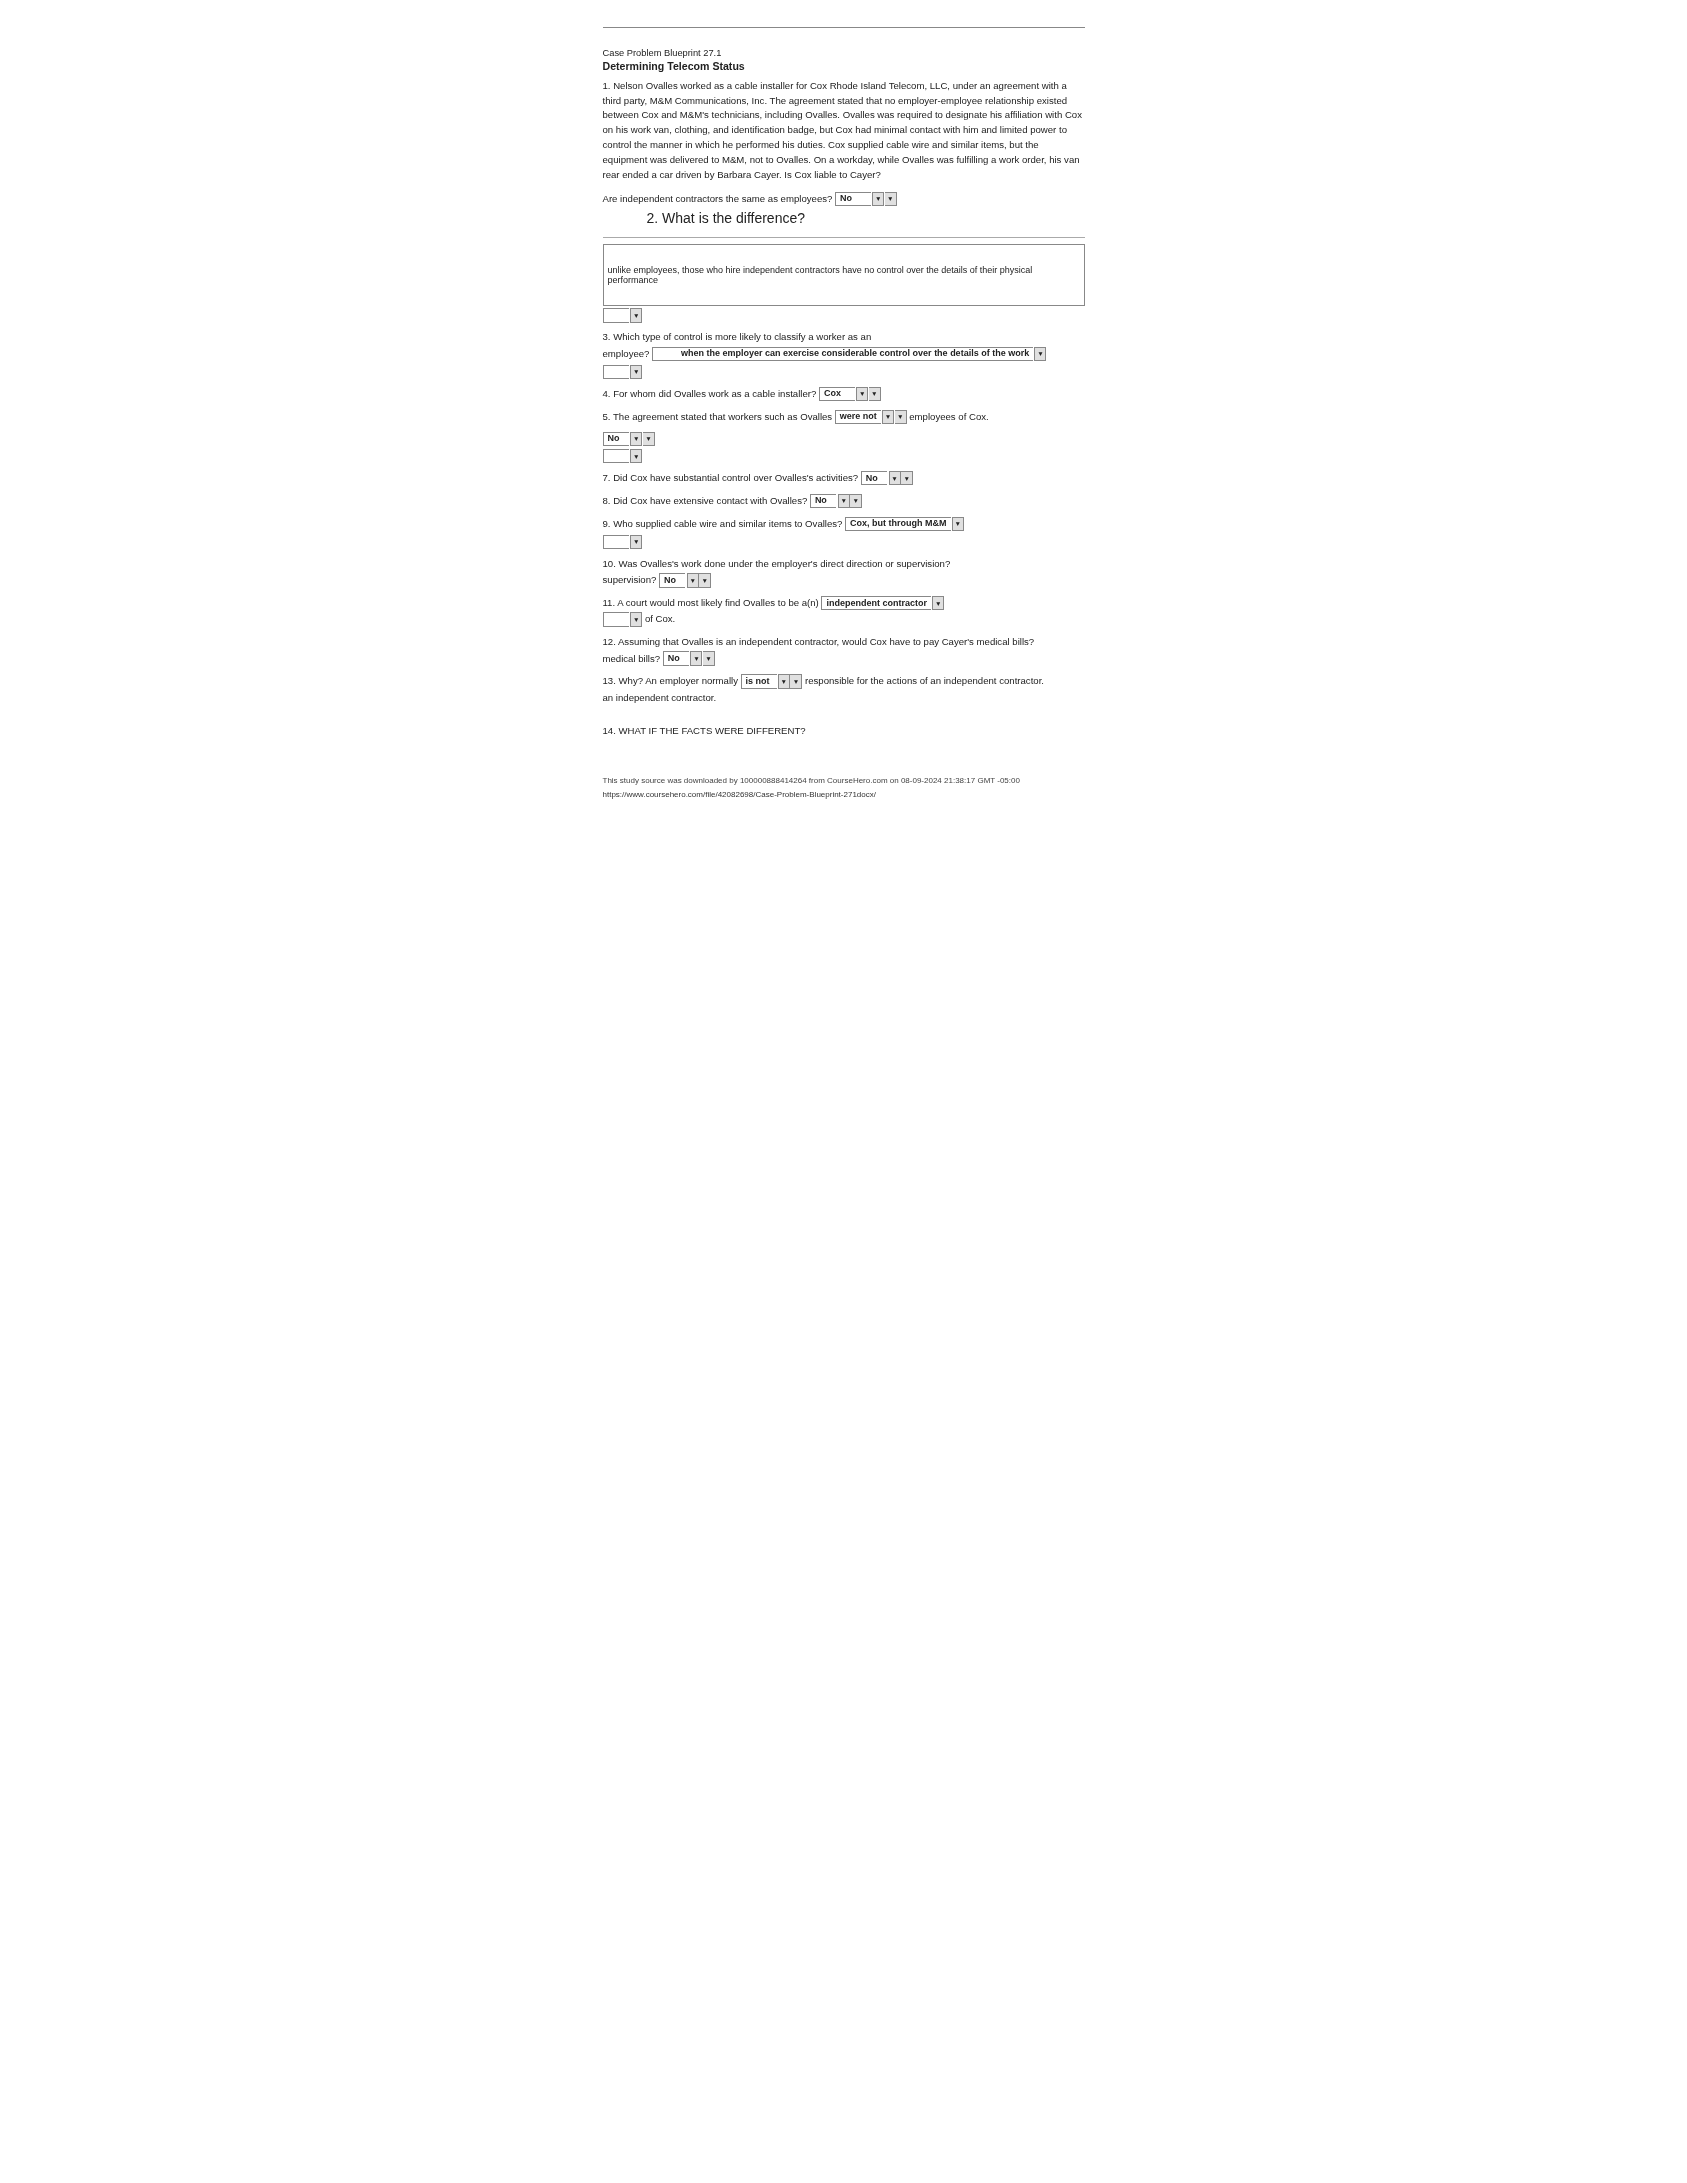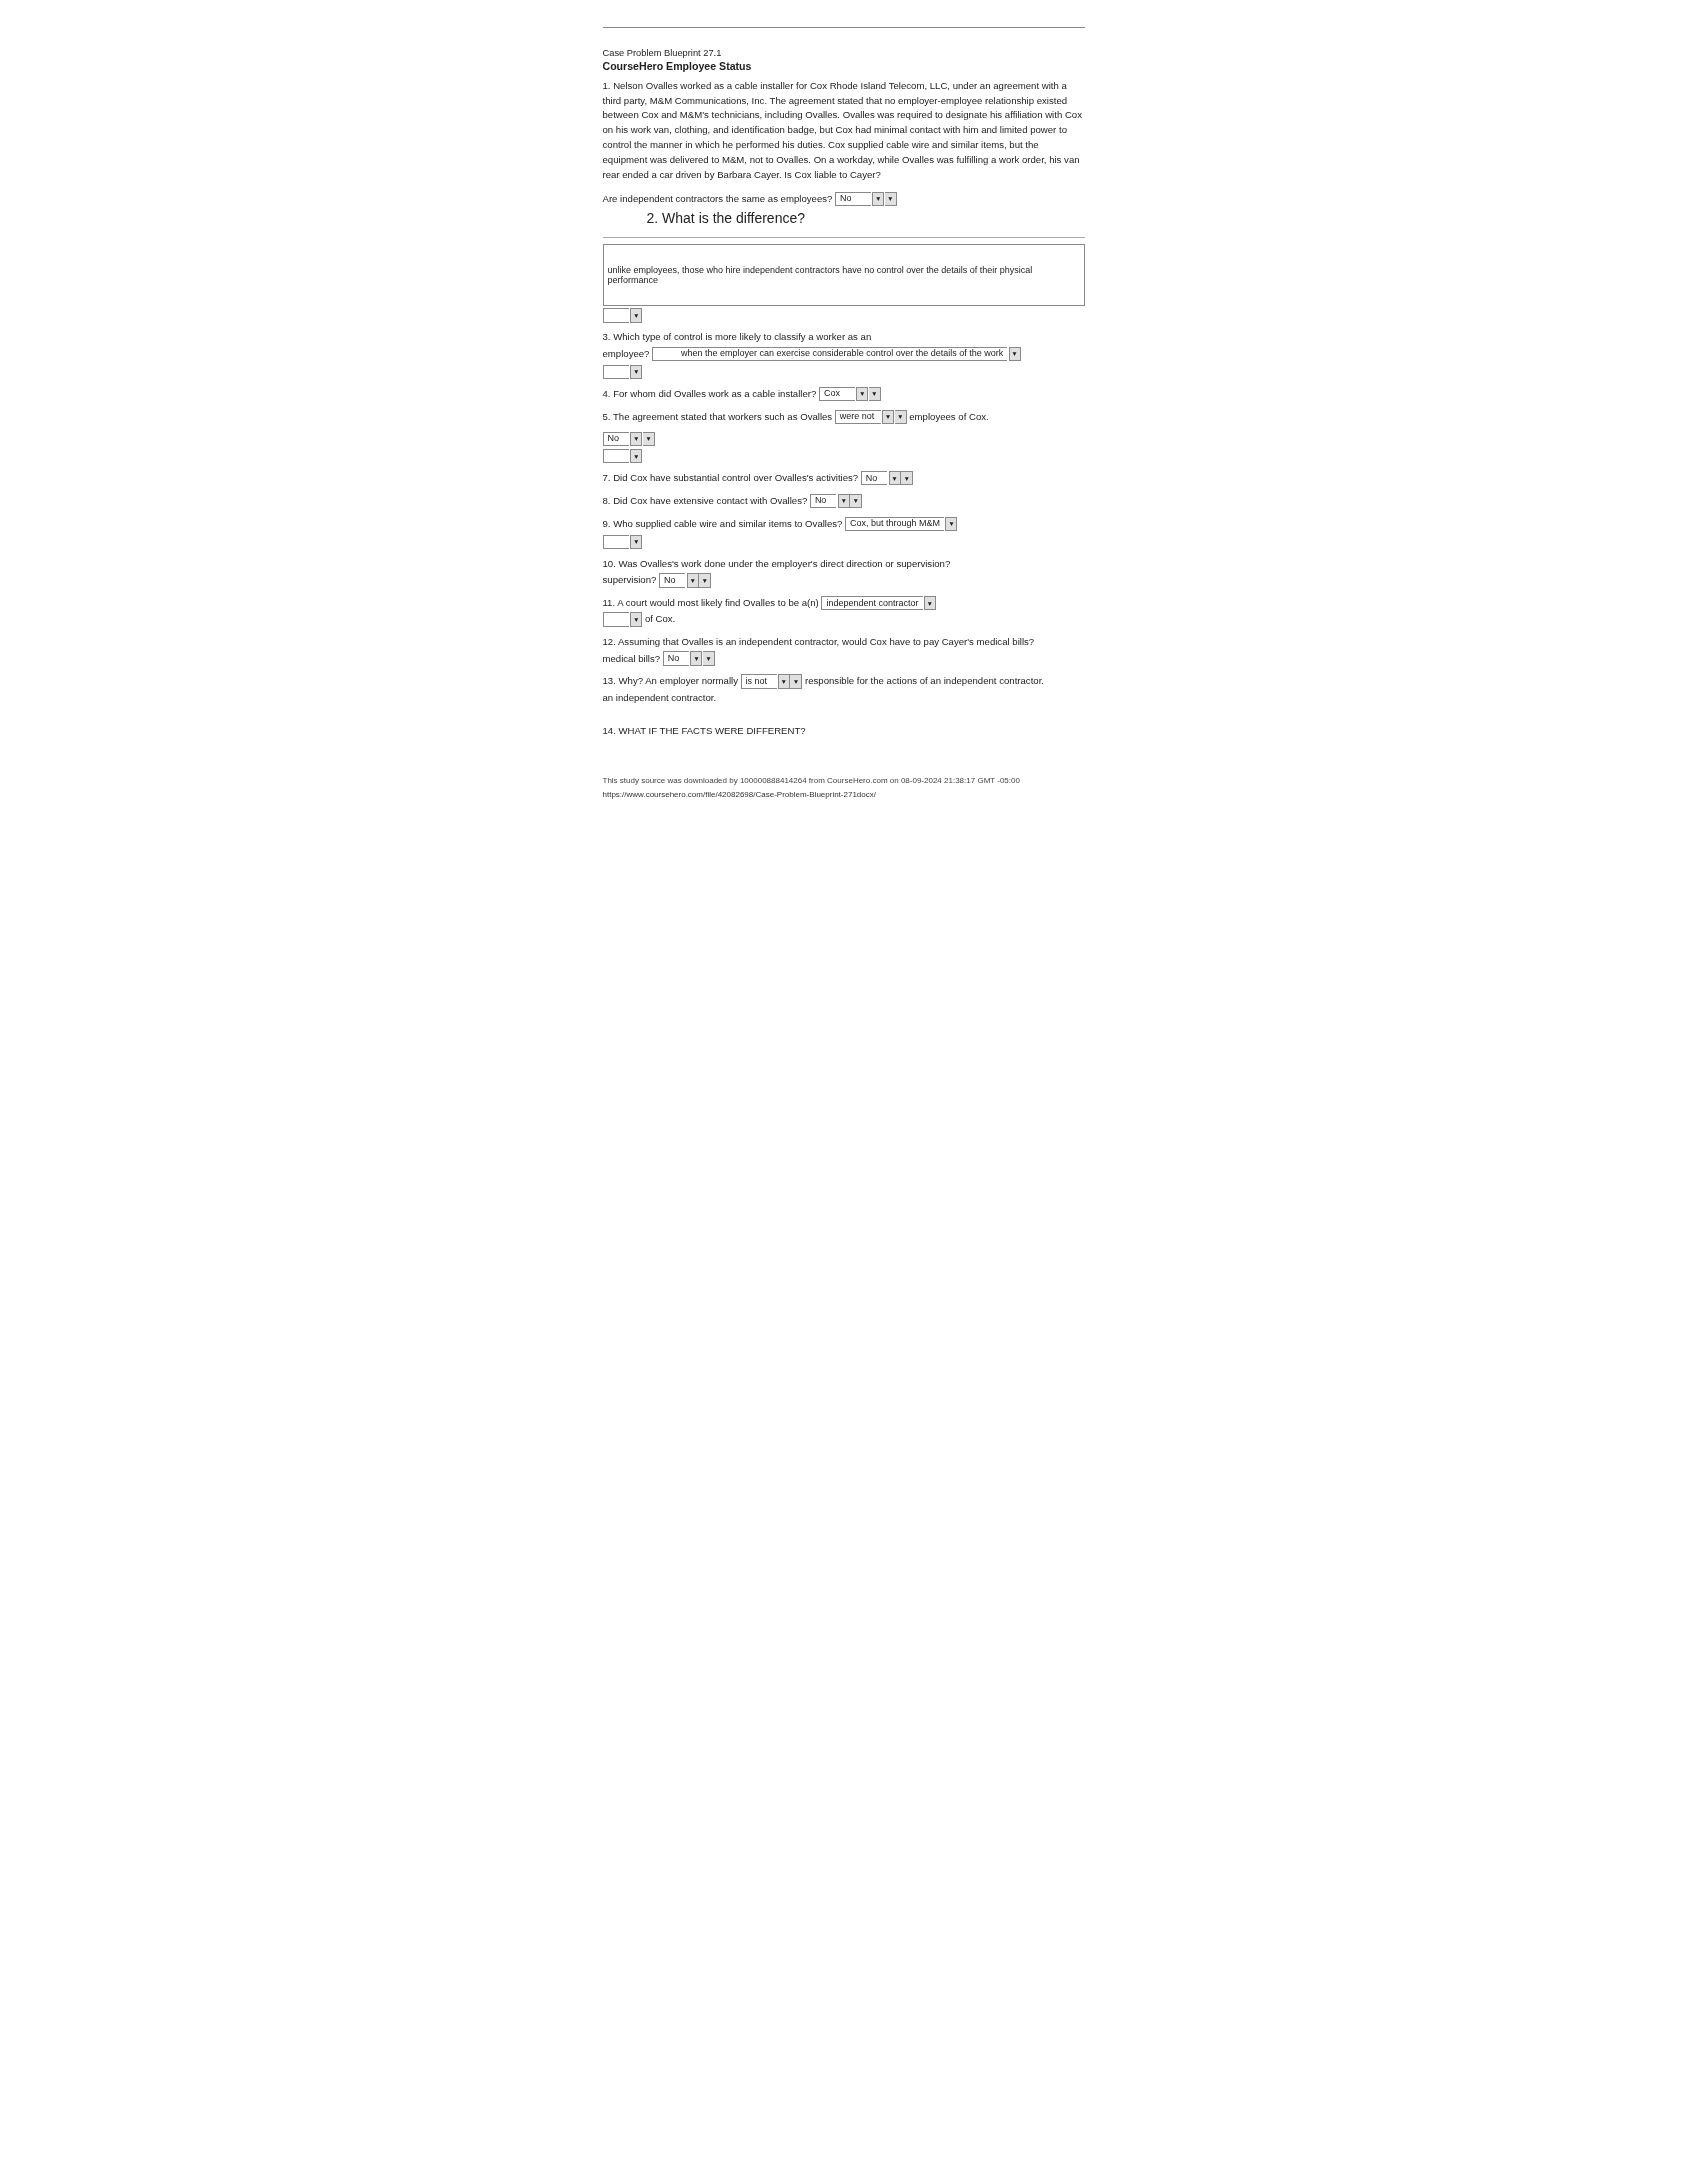--- a/index.html
+++ b/index.html
@@ -73,20 +73,21 @@
     .dropdown-value {
       display: inline-flex;
       align-items: center;
       border: 0.7px solid #888;
       border-right: none;
       background: #fff;
       padding: 1.3px 4px;
       min-width: 36px;
       height: 14.6px;
       font-size: 9px;
+      font-weight: bold;
     }
     .dropdown-btn {
       display: inline-flex;
       align-items: center;
       justify-content: center;
       border: 0.7px solid #888;
       background: #e0e0e0;
       width: 12px;
       height: 14.6px;
       cursor: pointer;
@@ -111,21 +112,21 @@
       gap: 1.3px;
       vertical-align: middle;
     }
   </style>
 </head>
 <body>
 
 <div class="top-border"></div>
 
 <div class="case-label">Case Problem Blueprint 27.1</div>
-<div class="case-title">CourseHero Employee Status</div>
+<div class="case-title">Determining Telecom Status</div>
 <div class="body-text">1. Nelson Ovalles worked as a cable installer for Cox Rhode Island Telecom, LLC, under an agreement with a third party, M&amp;M Communications, Inc. The agreement stated that no employer-employee relationship existed between Cox and M&amp;M's technicians, including Ovalles. Ovalles was required to designate his affiliation with Cox on his work van, clothing, and identification badge, but Cox had minimal contact with him and limited power to control the manner in which he performed his duties. Cox supplied cable wire and similar items, but the equipment was delivered to M&amp;M, not to Ovalles. On a workday, while Ovalles was fulfilling a work order, his van rear ended a car driven by Barbara Cayer. Is Cox liable to Cayer?</div>
 
 <div class="question-block">
   <div class="inline-row">
     <span>Are independent contractors the same as employees?</span>
     <span class="small-dropdown-row">
       <span class="dropdown-value">No</span>
       <span class="dropdown-btn">▼</span>
       <span class="dropdown-btn2">▼</span>
     </span>

